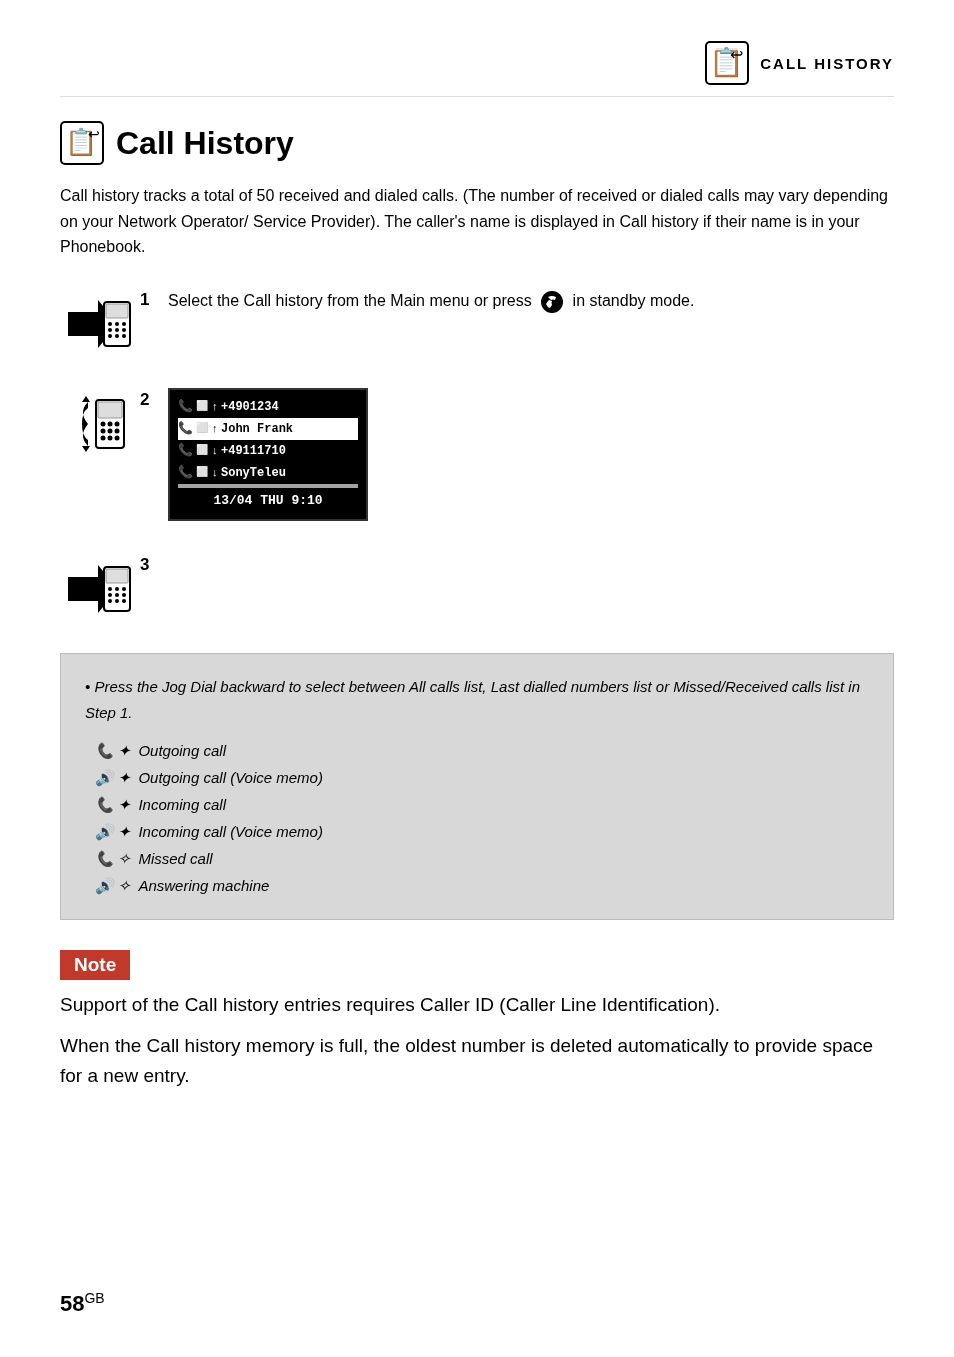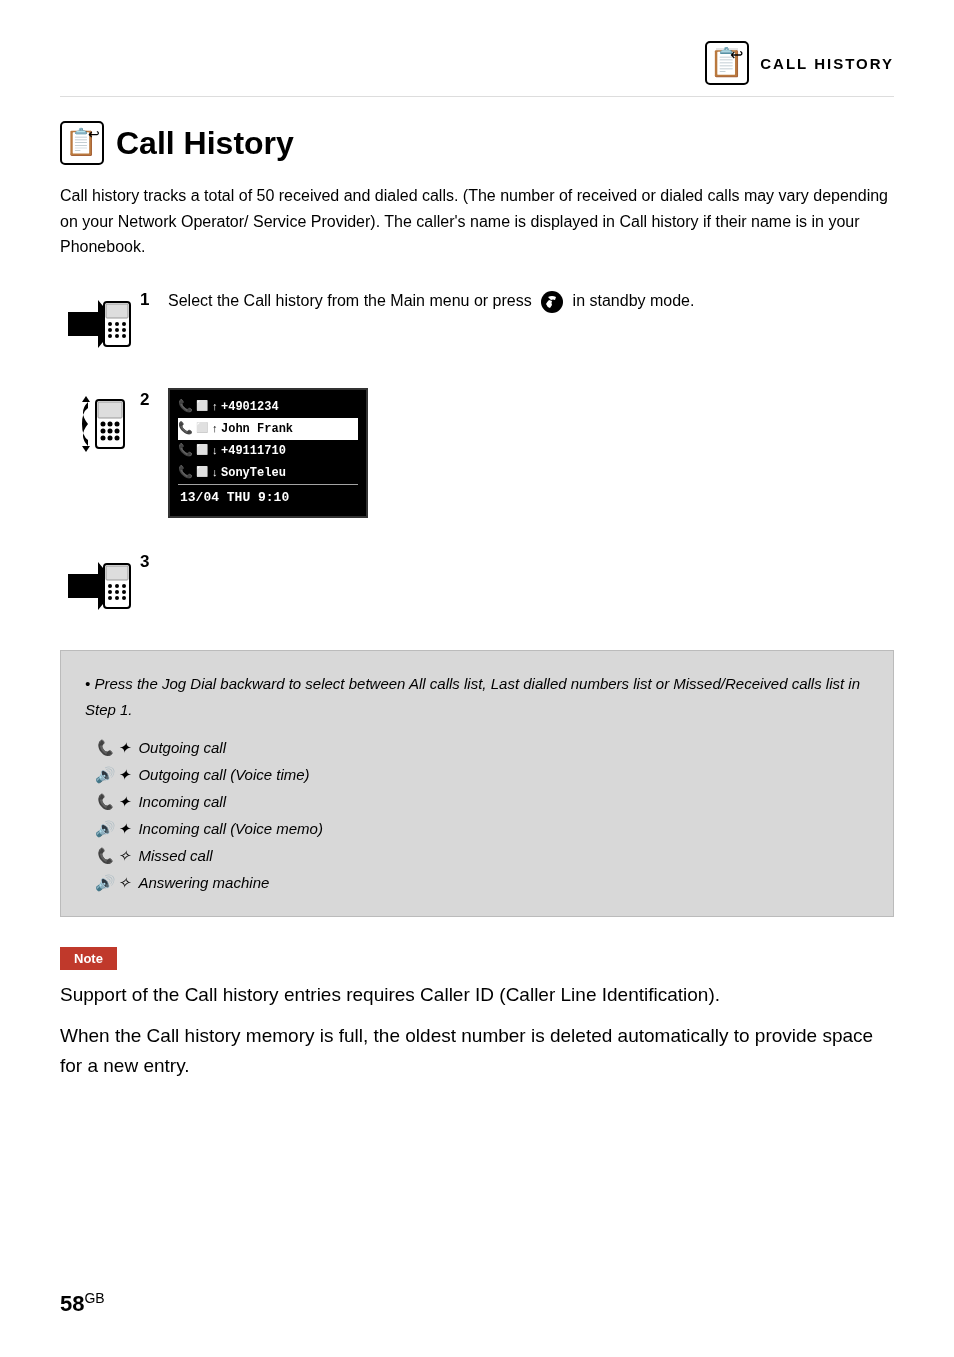--- a/index.html
+++ b/index.html
@@ -103,21 +103,21 @@
       gap: 8px;
       font-style: italic;
       font-size: 15px;
       line-height: 1.8;
     }
 
     
     .note-label {
       background: #c0392b;
       color: #fff;
-      font-size: 13px;
+      font-size: 19px;
       font-weight: bold;
       padding: 4px 14px;
       display: inline-block;
       margin-bottom: 10px;
     }
 
     .note-text {
       font-size: 19px;
       line-height: 1.6;
     }
@@ -288,21 +288,21 @@
               <span style="color:#aaa;font-size:10px;">⬜</span>
               <span style="font-size:11px;">↓</span>
               <span style="color:#fff;font-size:12px;font-weight:bold;">+49111710</span>
           </div>
           <div style="display:flex;align-items:center;gap:3px;padding:2px 0;font-size:12px;">
             <span>📞</span>
               <span style="color:#aaa;font-size:10px;">⬜</span>
               <span style="font-size:11px;">↓</span>
               <span style="color:#fff;font-size:12px;font-weight:bold;">SonyTeleu</span>
           </div>
-          <div style="background:#000;color:#fff;font-size:13px;font-weight:bold;padding:3px 2px;border-top:1px solid #a3a3a3;">13/04 THU 9:10</div>
+          <div style="background:#000;color:#fff;font-size:13px;font-weight:bold;padding:3px 2px;border-top:4px solid #a3a3a3;text-align:center;">13/04 THU 9:10</div>
         </div>
       </div>
     </div>
   </div>
 
   <div class="step-row">
     <div class="step-icon-col">
       <svg width="64" height="64" viewBox="0 0 64 64">
         <polygon points="0,20 30,20 30,8 50,32 30,56 30,44 0,44" fill="#000"></polygon>
         <rect x="36" y="10" width="26" height="44" rx="3" fill="#fff" stroke="#000" stroke-width="2"></rect>
@@ -325,21 +325,21 @@
     <p class="info-box-text">
       • <span>Press the Jog Dial backward to select between All calls list, Last dialled numbers list or Missed/Received calls list in Step 1.</span>
     </p>
     <ul class="icon-list">
       <li>
         <span style="font-size:15px;">📞 ✦</span>
         <span>Outgoing call</span>
       </li>
       <li>
         <span style="font-size:15px;">🔊 ✦</span>
-        <span>Outgoing call (Voice time)</span>
+        <span>Outgoing call (Voice memo)</span>
       </li>
       <li>
         <span style="font-size:15px;">📞 ✦</span>
         <span>Incoming call</span>
       </li>
       <li>
         <span style="font-size:15px;">🔊 ✦</span>
         <span>Incoming call (Voice memo)</span>
       </li>
       <li>

